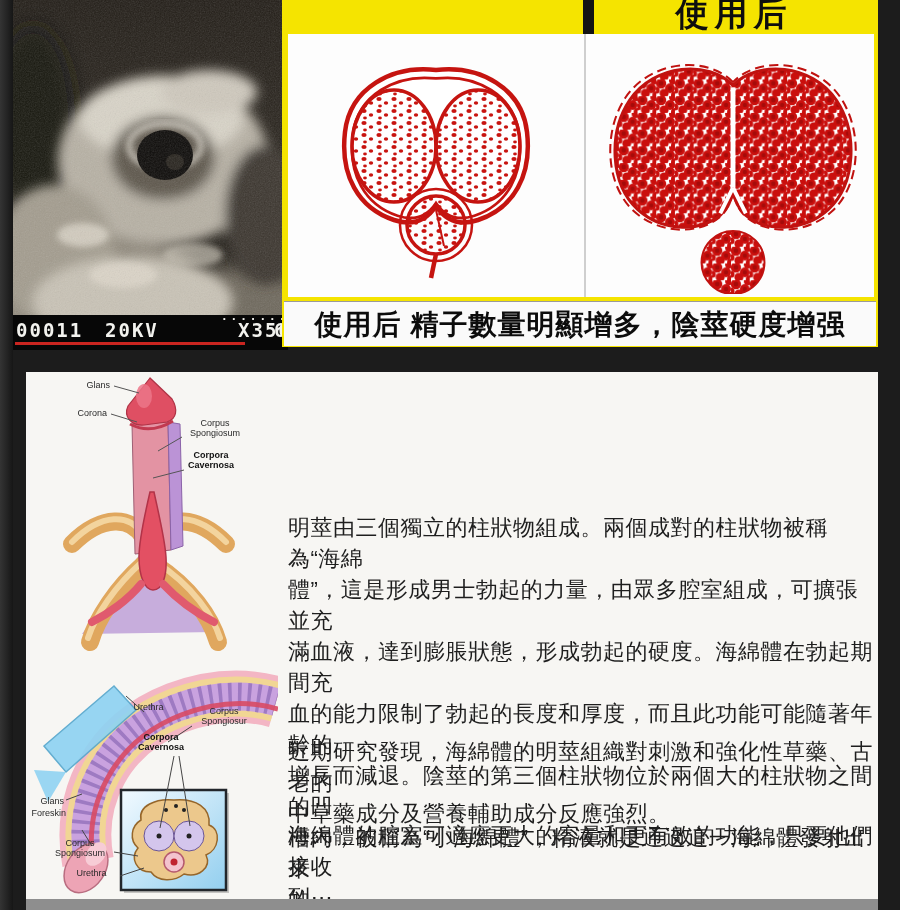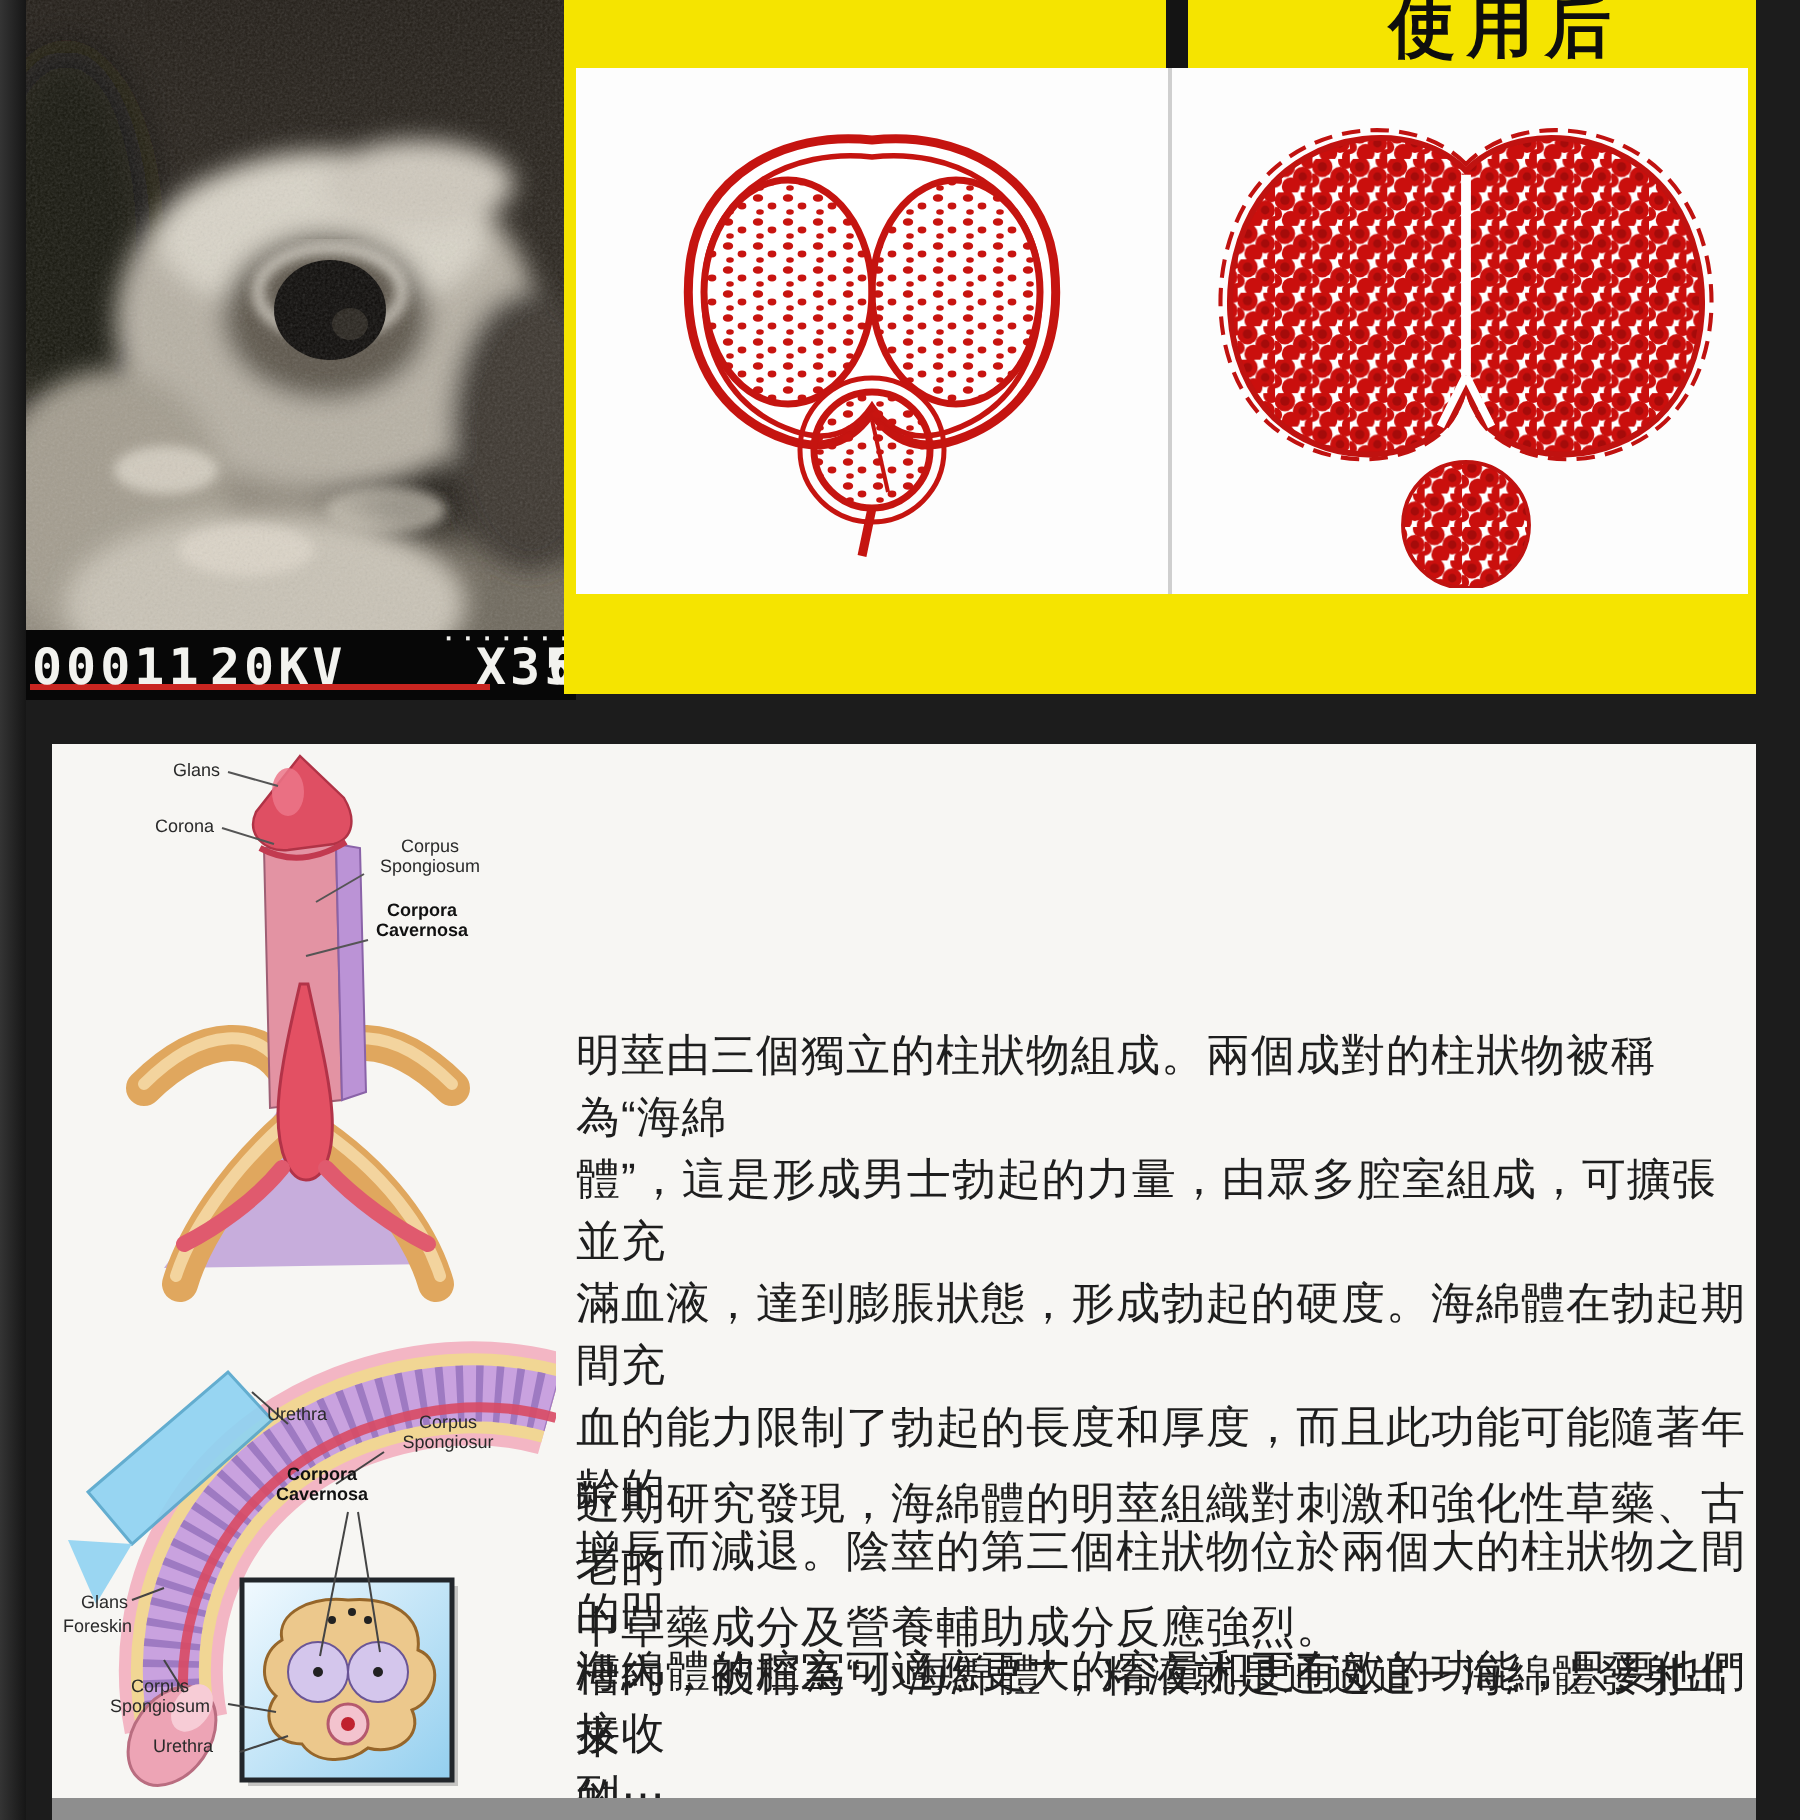--- a/index.html
+++ b/index.html
@@ -10,21 +10,21 @@
   }
   .abs{position:absolute;}
   
   .edge-strip{left:0;top:0;width:13px;height:910px;background:linear-gradient(90deg,#343434,#161616);}
   
   .sem{left:13px;top:0;width:275px;height:350px;background:#241f19;}
   .sem svg{display:block;}
   .sem-bar{left:0;top:315px;width:275px;height:35px;background:#070707;}
   .sem-bar .redline{position:absolute;left:2px;top:27px;width:230px;height:3px;background:#c92520;}
   .sem-bar span{position:absolute;color:#f2f2ee;font-family:"DejaVu Sans Mono","Liberation Mono",monospace;
-    font-size:25px;font-weight:bold;letter-spacing:2px;top:4px;white-space:nowrap;}
+    font-size:19px;font-weight:bold;letter-spacing:2px;top:4px;white-space:nowrap;}
   .sem-id{left:3px;} .sem-kv{left:92px;} .sem-mag{left:180px;margin-left:45px;}
   .sem-dots{left:208px;top:-2px !important;font-size:11px !important;letter-spacing:3px !important;}
   .sem-num{left:261px;}
   
   .compare{left:282px;top:0;width:596px;height:347px;background:#f5e400;}
   .cmp-header{top:0;height:34px;color:#0e0e0e;font-weight:bold;font-size:33px;line-height:36px;
     text-align:center;overflow:hidden;}
   .cmp-header>span{display:block;margin-top:-4px;letter-spacing:6px;}
   .hdr-gutter{left:301px;top:0;width:11px;height:34px;background:#141414;}
   .cmp-body{left:6px;top:34px;width:586px;height:263px;background:#fdfdfd;}
@@ -104,21 +104,21 @@
     <span class="sem-id">00011</span>
     <span class="sem-kv">20KV</span>
     <span class="sem-mag">X350</span>
     <span class="sem-dots">·········</span>
     <span class="sem-num">69</span>
   </div>
 </div>
 
 <div class="abs compare">
   <div class="abs hdr-gutter"></div>
-  <div class="abs cmp-header" style="left:312px;width:280px;padding-left:19px;">
+  <div class="abs cmp-header" style="left:312px;width:280px;">
     <span>使用后</span>
   </div>
 
   <div class="abs cmp-body">
     <div class="abs body-seam"></div>
 
     <svg class="abs" style="left:42px;top:26px;" width="212" height="220" viewBox="0 0 212 220">
       <defs>
         <pattern id="dotp" patternUnits="userSpaceOnUse" width="15" height="12">
           <ellipse cx="4" cy="3" rx="2.6" ry="1.9" fill="#c81410"></ellipse>
@@ -151,20 +151,21 @@
         </pattern>
       </defs>
       <path d="M135,40 C110,14 55,18 30,55 C8,88 10,140 38,166 C62,188 100,190 122,172 C130,165 134,155 135,146 C136,155 140,165 148,172 C170,190 208,188 232,166 C260,140 262,88 240,55 C215,18 160,14 135,40 Z" transform="translate(-5.4,-4.9) scale(1.04)" fill="none" stroke="#c01210" stroke-width="2" stroke-dasharray="9 5"></path>
       <path d="M135,40 C110,14 55,18 30,55 C8,88 10,140 38,166 C62,188 100,190 122,172 C130,165 134,155 135,146 C136,155 140,165 148,172 C170,190 208,188 232,166 C260,140 262,88 240,55 C215,18 160,14 135,40 Z" fill="url(#cellp)" stroke="#c01210" stroke-width="3"></path>
       <path d="M135,42 L135,144" stroke="#ffffff" stroke-width="5"></path>
       <path d="M135,144 L122,170 M135,144 L148,170" stroke="#ffffff" stroke-width="4" fill="none"></path>
       <circle cx="135" cy="220" r="32" fill="url(#cellp)" stroke="#c01210" stroke-width="2"></circle>
     </svg>
   </div>
 
+  <div class="abs cmp-caption">使用后 精子數量明顯增多，陰莖硬度增强</div>
 </div>
 
 <div class="abs article">
 
   <svg class="abs" style="left:0;top:0;" width="255" height="295" viewBox="0 0 255 295">
 
     <polygon points="124,168 56,262 190,260" fill="#c7addc"></polygon>
 
     <g stroke-linecap="round" fill="none">
       <path d="M46,172 C76,142 106,144 118,166" stroke="#e0a75e" stroke-width="18"></path>

